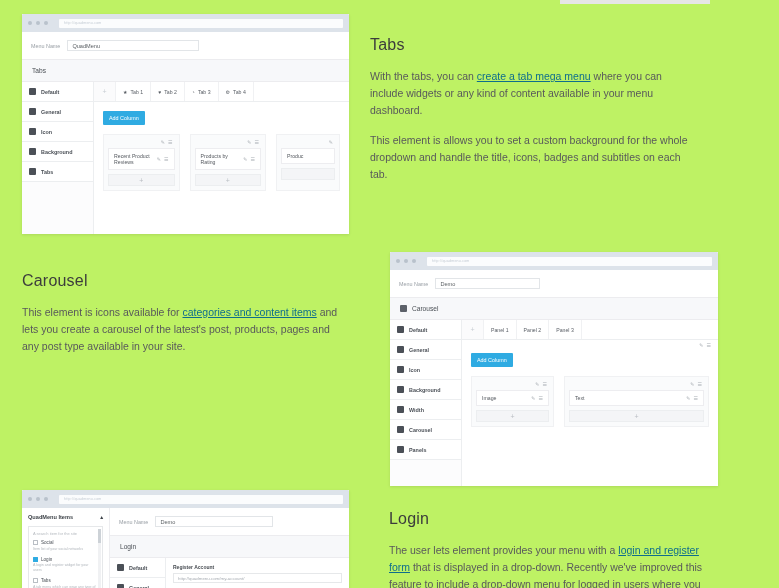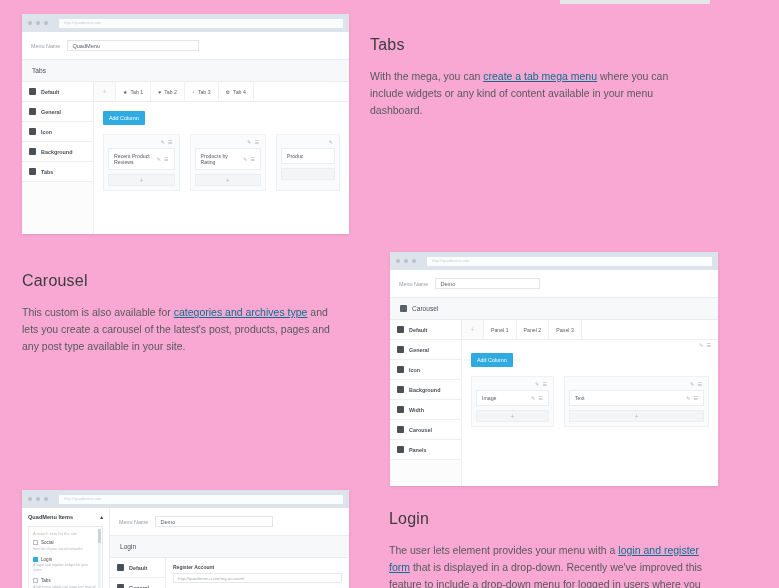--- a/index.html
+++ b/index.html
@@ -2,21 +2,21 @@
 <html><head>
 <meta charset="utf-8">
 <style>
   * { box-sizing: border-box; margin: 0; padding: 0; }
   html, body {
     width: 779px; height: 588px;
     background: #efefef;
     font-family: "Liberation Sans", sans-serif;
     overflow: hidden;
   }
-  .page { position: relative; width: 779px; height: 588px; background: #f9a8d4; }
+  .page { position: relative; width: 779px; height: 588px; background: #bef264; }
 
   
   .top-strip {
     position: absolute; top: 0; left: 560px; width: 150px; height: 4px;
     background: #e6e6e6;
   }
 
   
   .txt-block { position: absolute; }
   .sec-title {
@@ -264,26 +264,27 @@
             </div>
           </div>
           <div class="work-pad"></div>
         </div>
       </div>
     </div>
   </div>
 
   <div class="txt-block" style="left:370px; top:36px; width:325px;">
     <div class="sec-title">Tabs</div>
-    <div class="sec-p"><span>With the mega, you can </span><a href="#">create a tab mega menu</a><span> where you can include widgets or any kind of content available in your menu dashboard.</span></div>
+    <div class="sec-p"><span>With the tabs, you can </span><a href="#">create a tab mega menu</a><span> where you can include widgets or any kind of content available in your menu dashboard.</span></div>
+    <div class="sec-p">This element is allows you to set a custom background for the whole dropdown and handle the title, icons, badges and subtitles on each tab.</div>
   </div>
 
   <div class="txt-block" style="left:22px; top:272px; width:325px;">
     <div class="sec-title">Carousel</div>
-    <div class="sec-p"><span>This custom is also available for </span><a href="#">categories and archives type</a><span> and lets you create a carousel of the latest's post, products, pages and any post type available in your site.</span></div>
+    <div class="sec-p"><span>This element is icons available for </span><a href="#">categories and content items</a><span> and lets you create a carousel of the latest's post, products, pages and any post type available in your site.</span></div>
   </div>
 
   <div class="shot" style="left:390px; top:252px; width:328px;">
     <div class="chrome-bar">
       <span class="dot"></span>
       <span class="dot"></span>
       <span class="dot"></span>
       <div class="url-bar">
         <span class="url-txt">http://quadmenu.com</span>
       </div>

